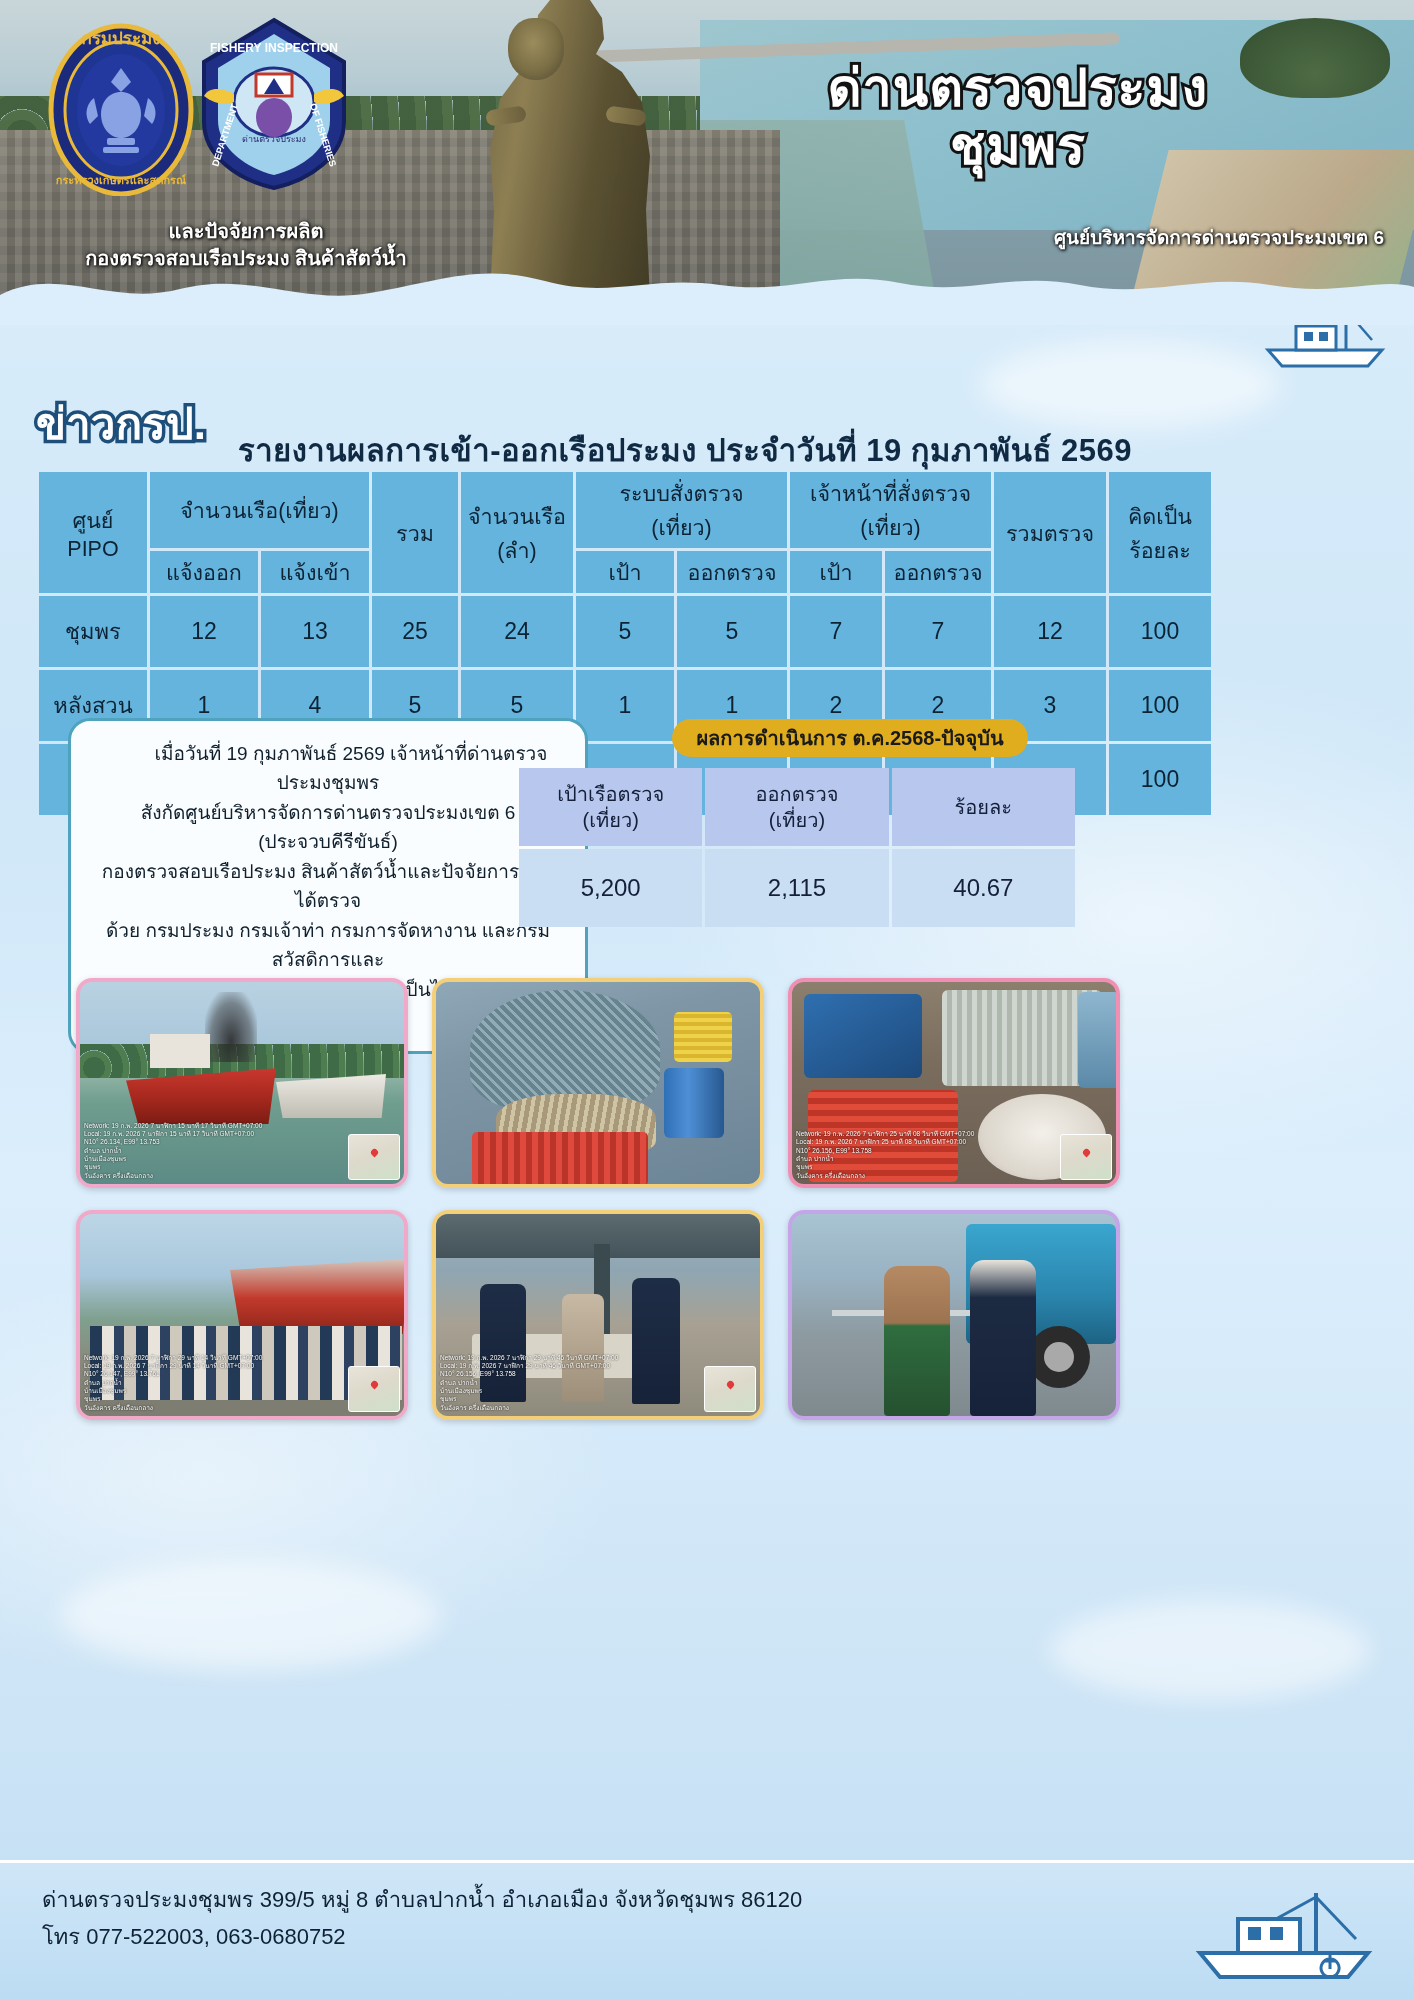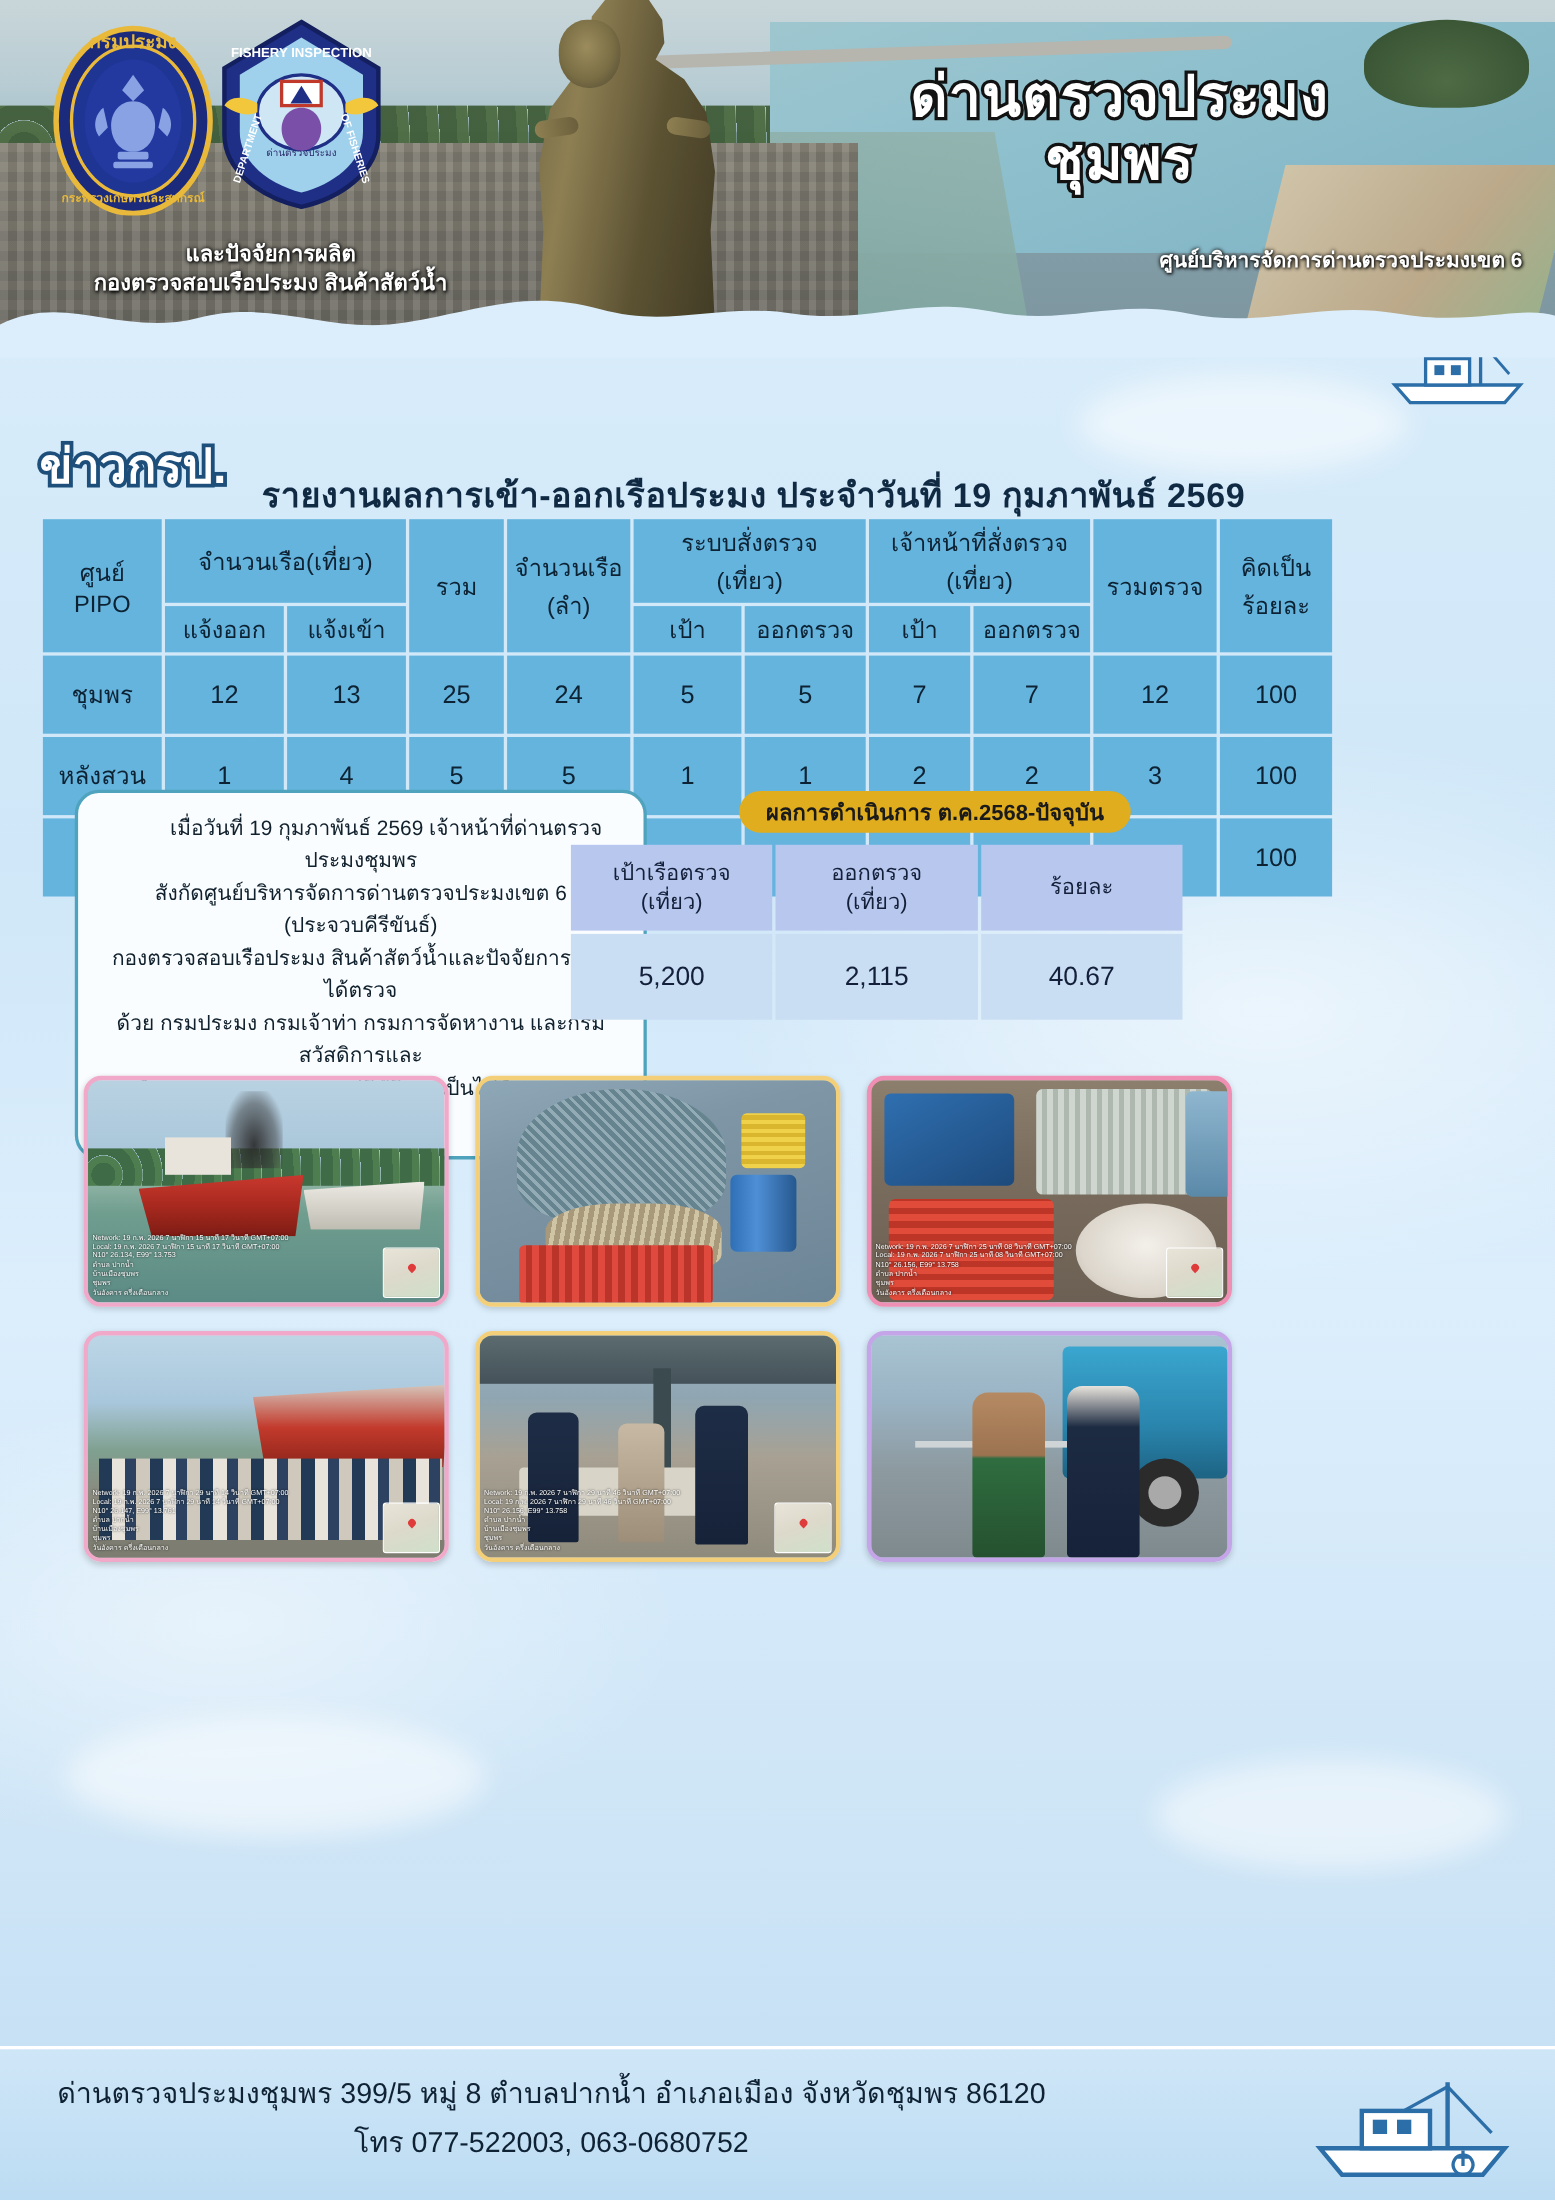--- a/index.html
+++ b/index.html
@@ -296,22 +296,22 @@
       background: linear-gradient(180deg,#e8e4dc 0%, #1d2b42 24%, #16223a 100%); border-radius:14px 14px 4px 4px; }
   .sc6 .rail { position:absolute; left:40px; top:96px; width:150px; height:6px; background:#cfd4d6; }
 
   
   .footer {
     position:absolute; left:0; top:1860px; width:1414px; height:140px;
     background: linear-gradient(180deg,#cfe6f7 0%, #bcdcf3 100%);
     border-top:3px solid #ffffff;
   }
   .footer .ftxt {
-    position:absolute; left:52px; top:18px;
-    font-size:26px; line-height:1.7; color:#0f2233;text-align:center;
+    position:absolute; left:42px; top:18px;
+    font-size:22px; line-height:1.7; color:#0f2233;
   }
   .boat-icon { position:absolute; right:34px; top:22px; width:190px; height:100px; }
   .boat-icon-hdr { position:absolute; right:24px; top:300px; width:130px; height:70px; }
 </style>
 </head>
 <body>
 
 <div class="header">
   <div class="hdr-sky"></div>
   <div class="hdr-sea"></div>

